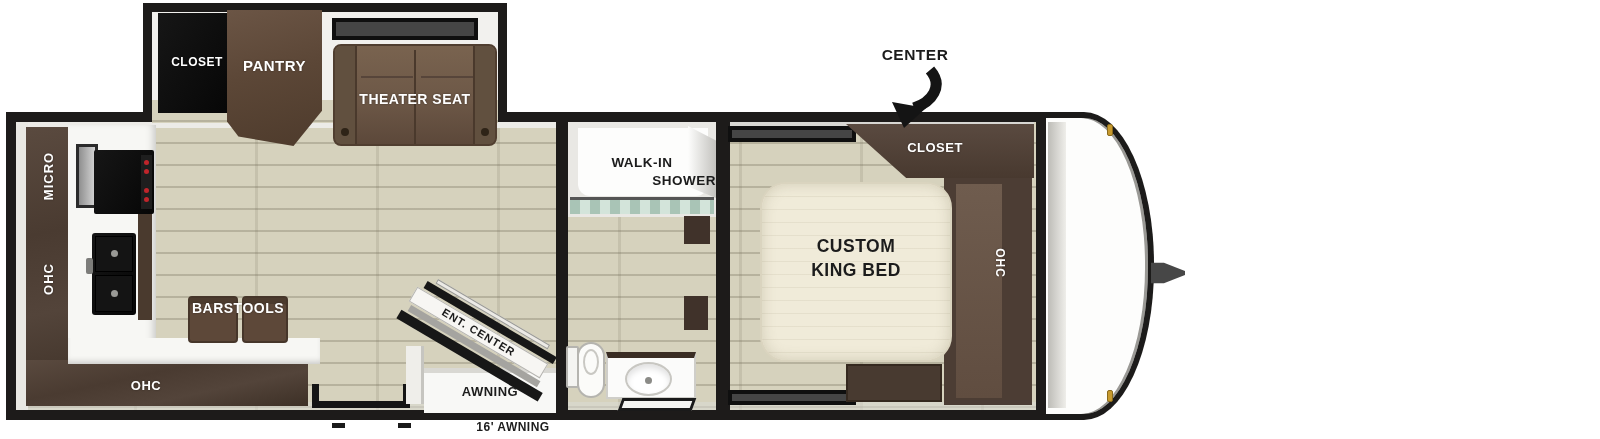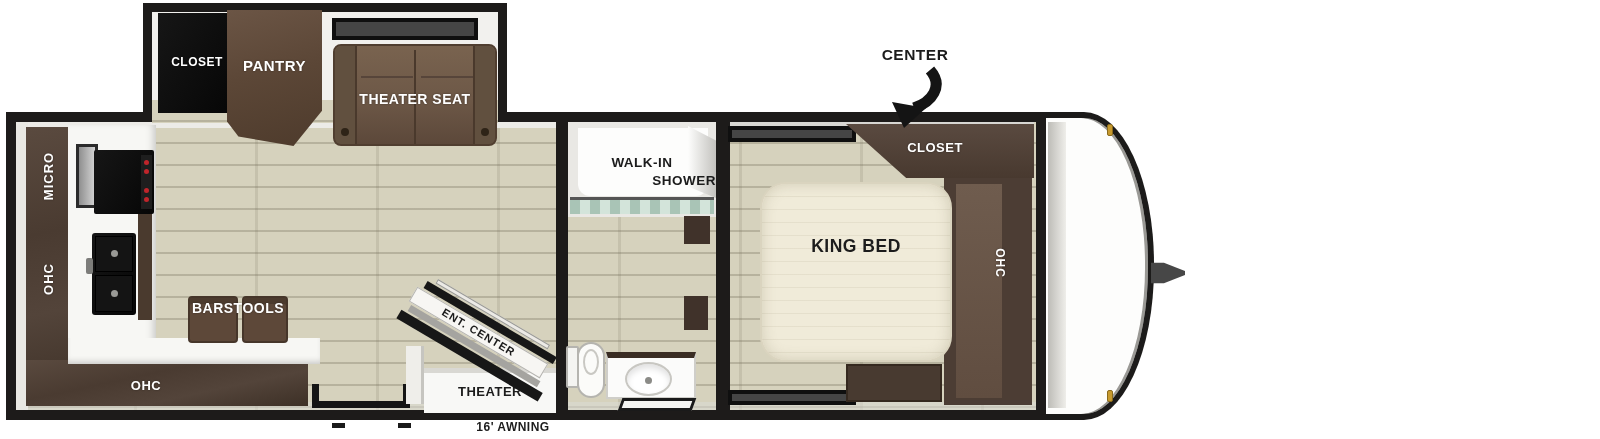--- a/index.html
+++ b/index.html
@@ -125,21 +125,21 @@
   <div class="abs lbl lbl-w" style="left:96px;top:379px;width:100px;font-size:13px;">OHC</div>
 
   <div class="abs" style="left:188px;top:296px;width:50px;height:47px;background:#5d4839;border:2px solid #46362a;border-radius:4px;box-shadow:inset 0 6px 0 rgba(0,0,0,.18);"></div>
   <div class="abs" style="left:242px;top:296px;width:46px;height:47px;background:#5d4839;border:2px solid #46362a;border-radius:4px;box-shadow:inset 0 6px 0 rgba(0,0,0,.18);"></div>
   <div class="abs lbl lbl-w" style="left:178px;top:301px;width:120px;font-size:14px;">BARSTOOLS</div>
 
   <div class="abs" style="left:312px;top:384px;width:98px;height:24px;border:7px solid #151515;border-top:none;"></div>
 
   <div class="abs" style="left:406px;top:346px;width:18px;height:58px;background:#efeeea;border-right:3px solid #c6c5c0;"></div>
   <div class="abs" style="left:424px;top:368px;width:132px;height:45px;background:#f8f8f6;border-top:5px solid #d9d8d3;">
-    <div class="lbl" style="margin-top:12px;font-size:13px;">THEATER</div>
+    <div class="lbl" style="margin-top:12px;font-size:13px;">AWNING</div>
   </div>
 
   <div class="abs" style="left:426px;top:272px;width:170px;transform:rotate(30.5deg);transform-origin:0 0;">
     <div style="margin-left:14px;width:130px;height:5px;background:#eceae6;border:1px solid #9a9a96;"></div>
     <div style="margin-left:6px;margin-top:2px;width:150px;height:8px;background:#171717;"></div>
     <div class="flex-c" style="margin-top:2px;width:152px;height:17px;background:#f7f6f3;border:1px solid #b5b4b0;">
       <span class="lbl" style="font-size:11px;letter-spacing:1px;">ENT. CENTER</span>
     </div>
     <div style="margin-left:4px;margin-top:2px;width:150px;height:7px;background:#a5a4a0;"></div>
     <div style="margin-left:-2px;margin-top:2px;width:164px;height:10px;background:#171717;"></div>
@@ -186,20 +186,21 @@
   </div>
   <div class="abs flex-c rot-cw" style="left:976px;top:248px;width:46px;height:30px;">
     <span class="lbl lbl-w" style="font-size:12px;letter-spacing:1px;">OHC</span>
   </div>
   <div class="abs" style="left:846px;top:364px;width:96px;height:38px;background:#483a30;border:2px solid #35291f;"></div>
 
   <div class="abs" style="left:760px;top:182px;width:192px;height:180px;background:#f0ebd9;border:2px solid #dad4bf;border-radius:26px;
        background-image:repeating-linear-gradient(180deg,rgba(0,0,0,0) 0 12px,rgba(150,140,110,.12) 12px 13px);
        box-shadow:inset 0 0 14px rgba(120,110,80,.25);"></div>
   <div class="abs" style="left:760px;top:232px;width:192px;text-align:center;">
+    <div class="lbl" style="font-size:17.5px;margin-top:5px;">CUSTOM</div>
     <div class="lbl" style="font-size:17.5px;margin-top:5px;">KING BED</div>
   </div>
 
   <div class="abs cap"></div>
   <div class="abs passthru-strip"></div>
   <div class="abs gold-light" style="left:1107px;top:124px;"></div>
   <div class="abs gold-light" style="left:1107px;top:390px;"></div>
   <div class="abs hitch"></div>
 
   <div class="abs lbl" style="left:790px;top:46px;width:250px;font-size:15.5px;">CENTER</div>

